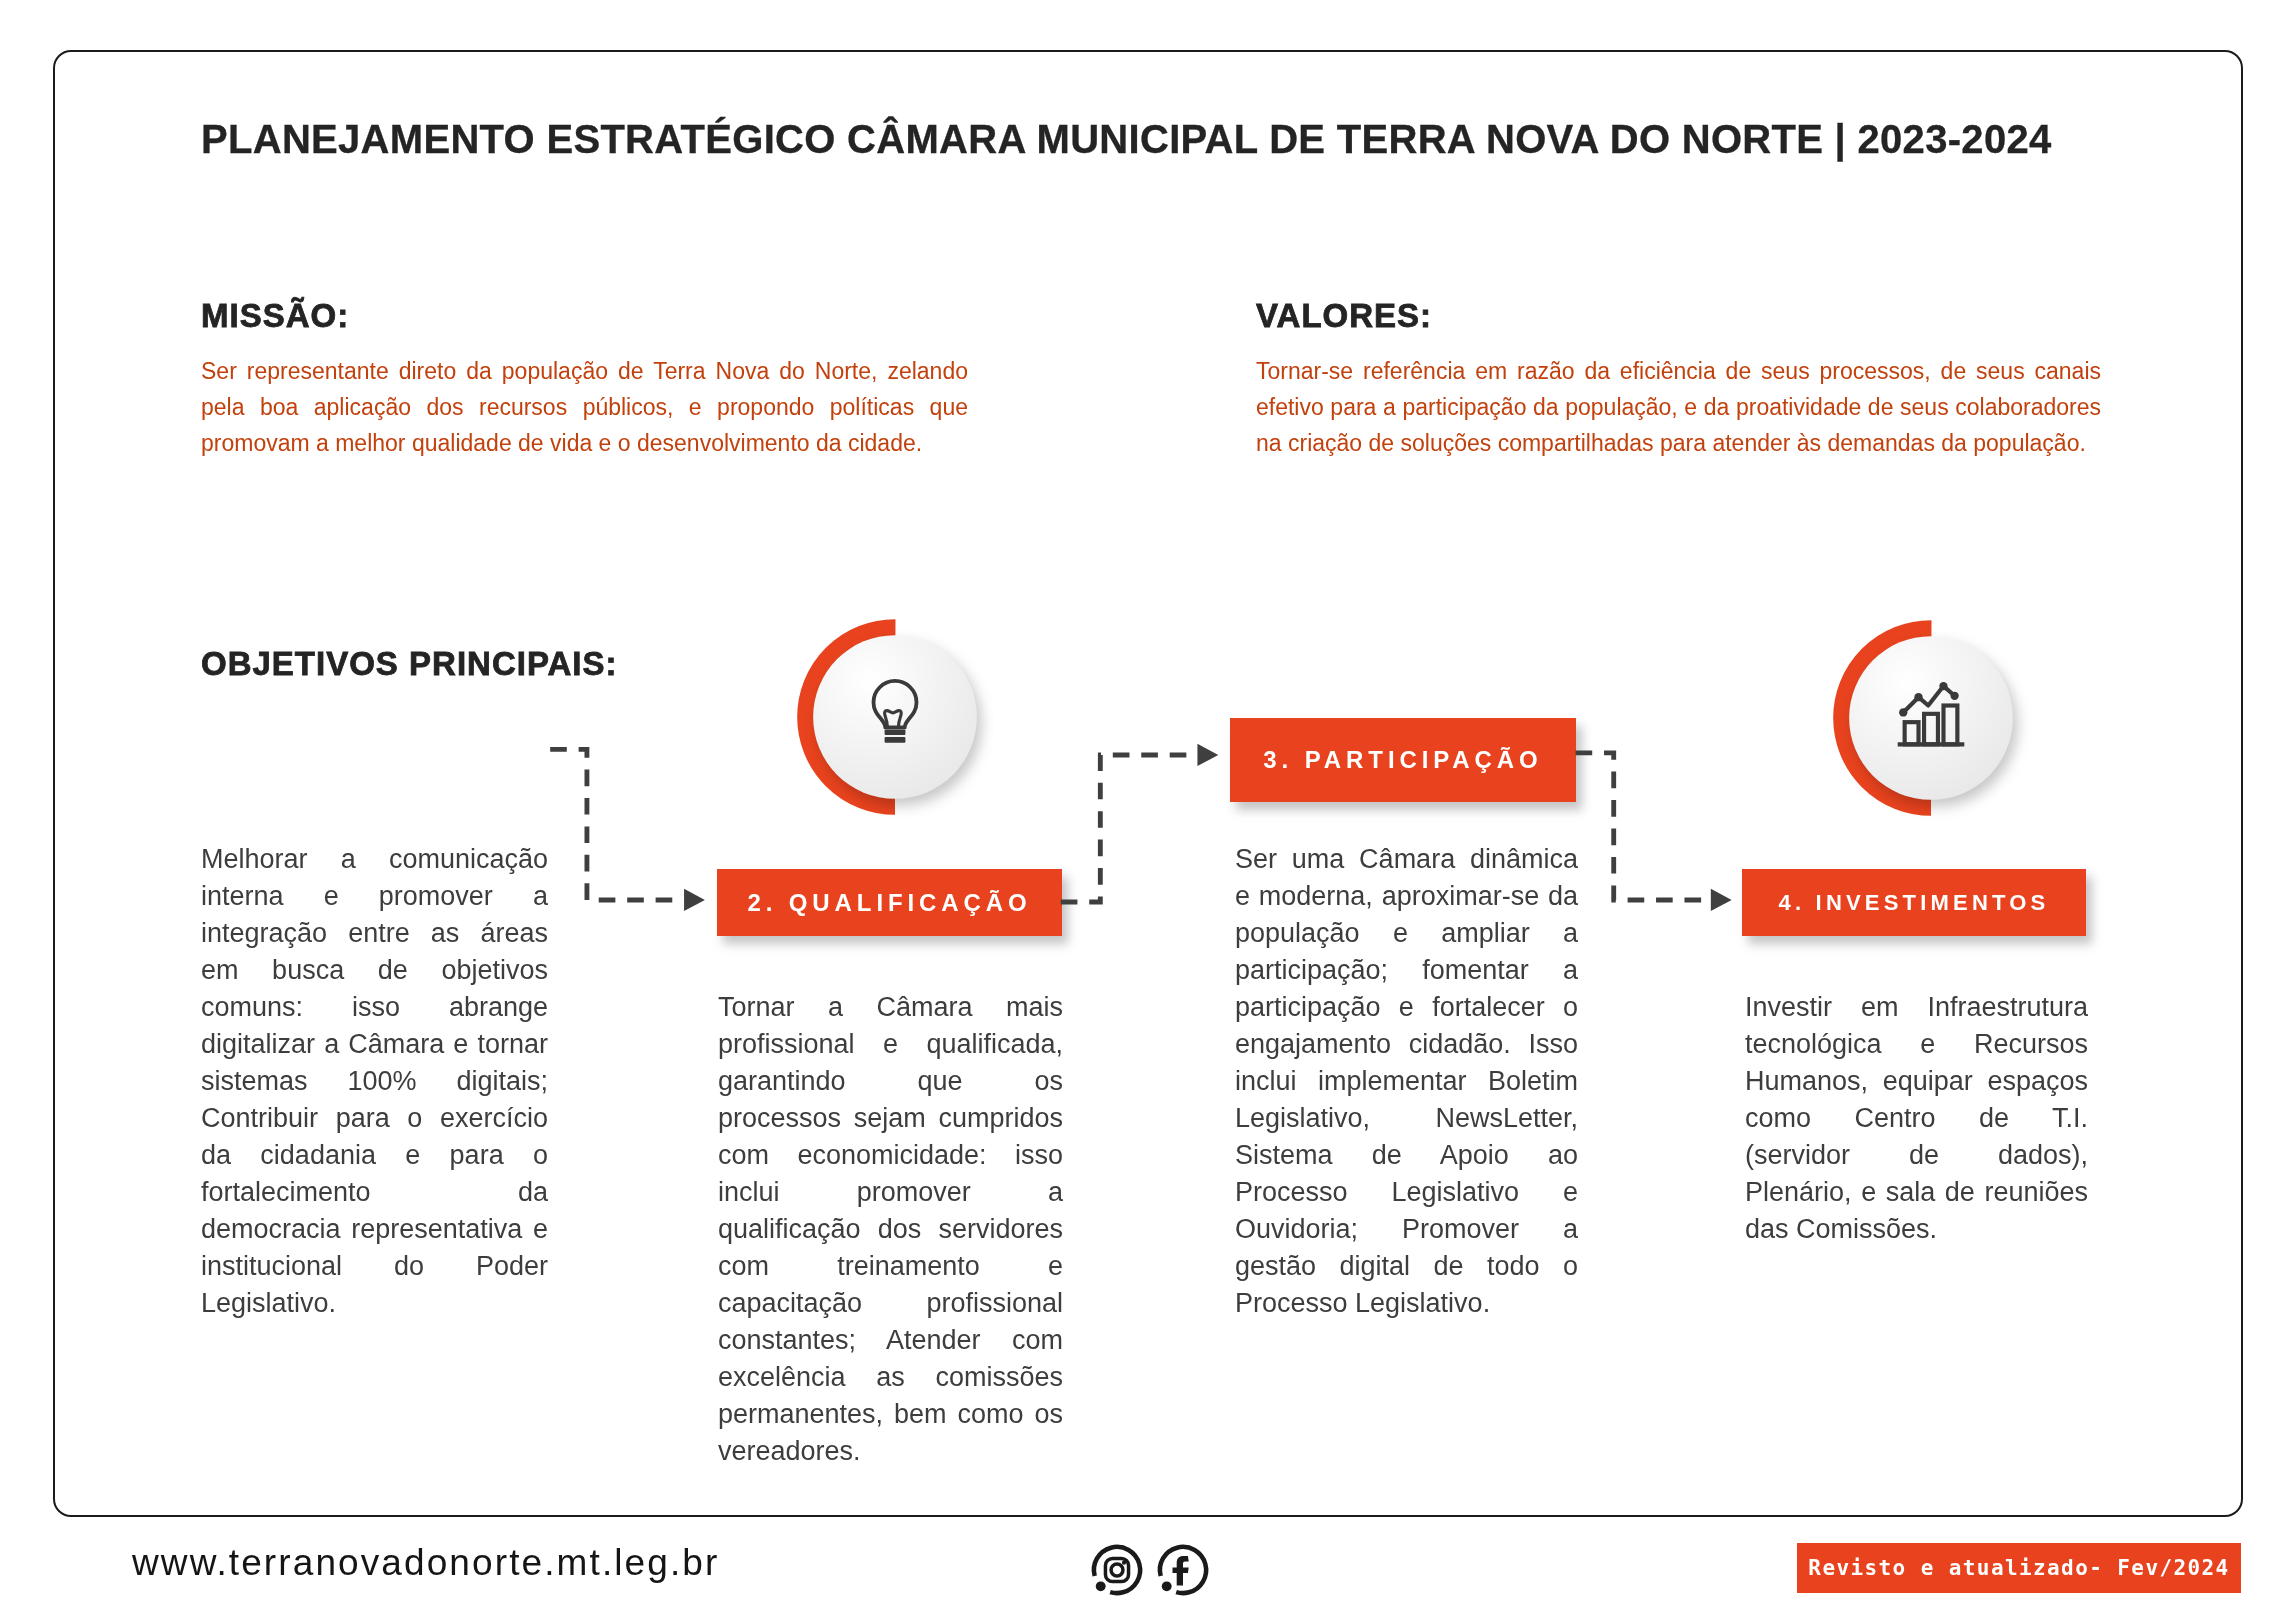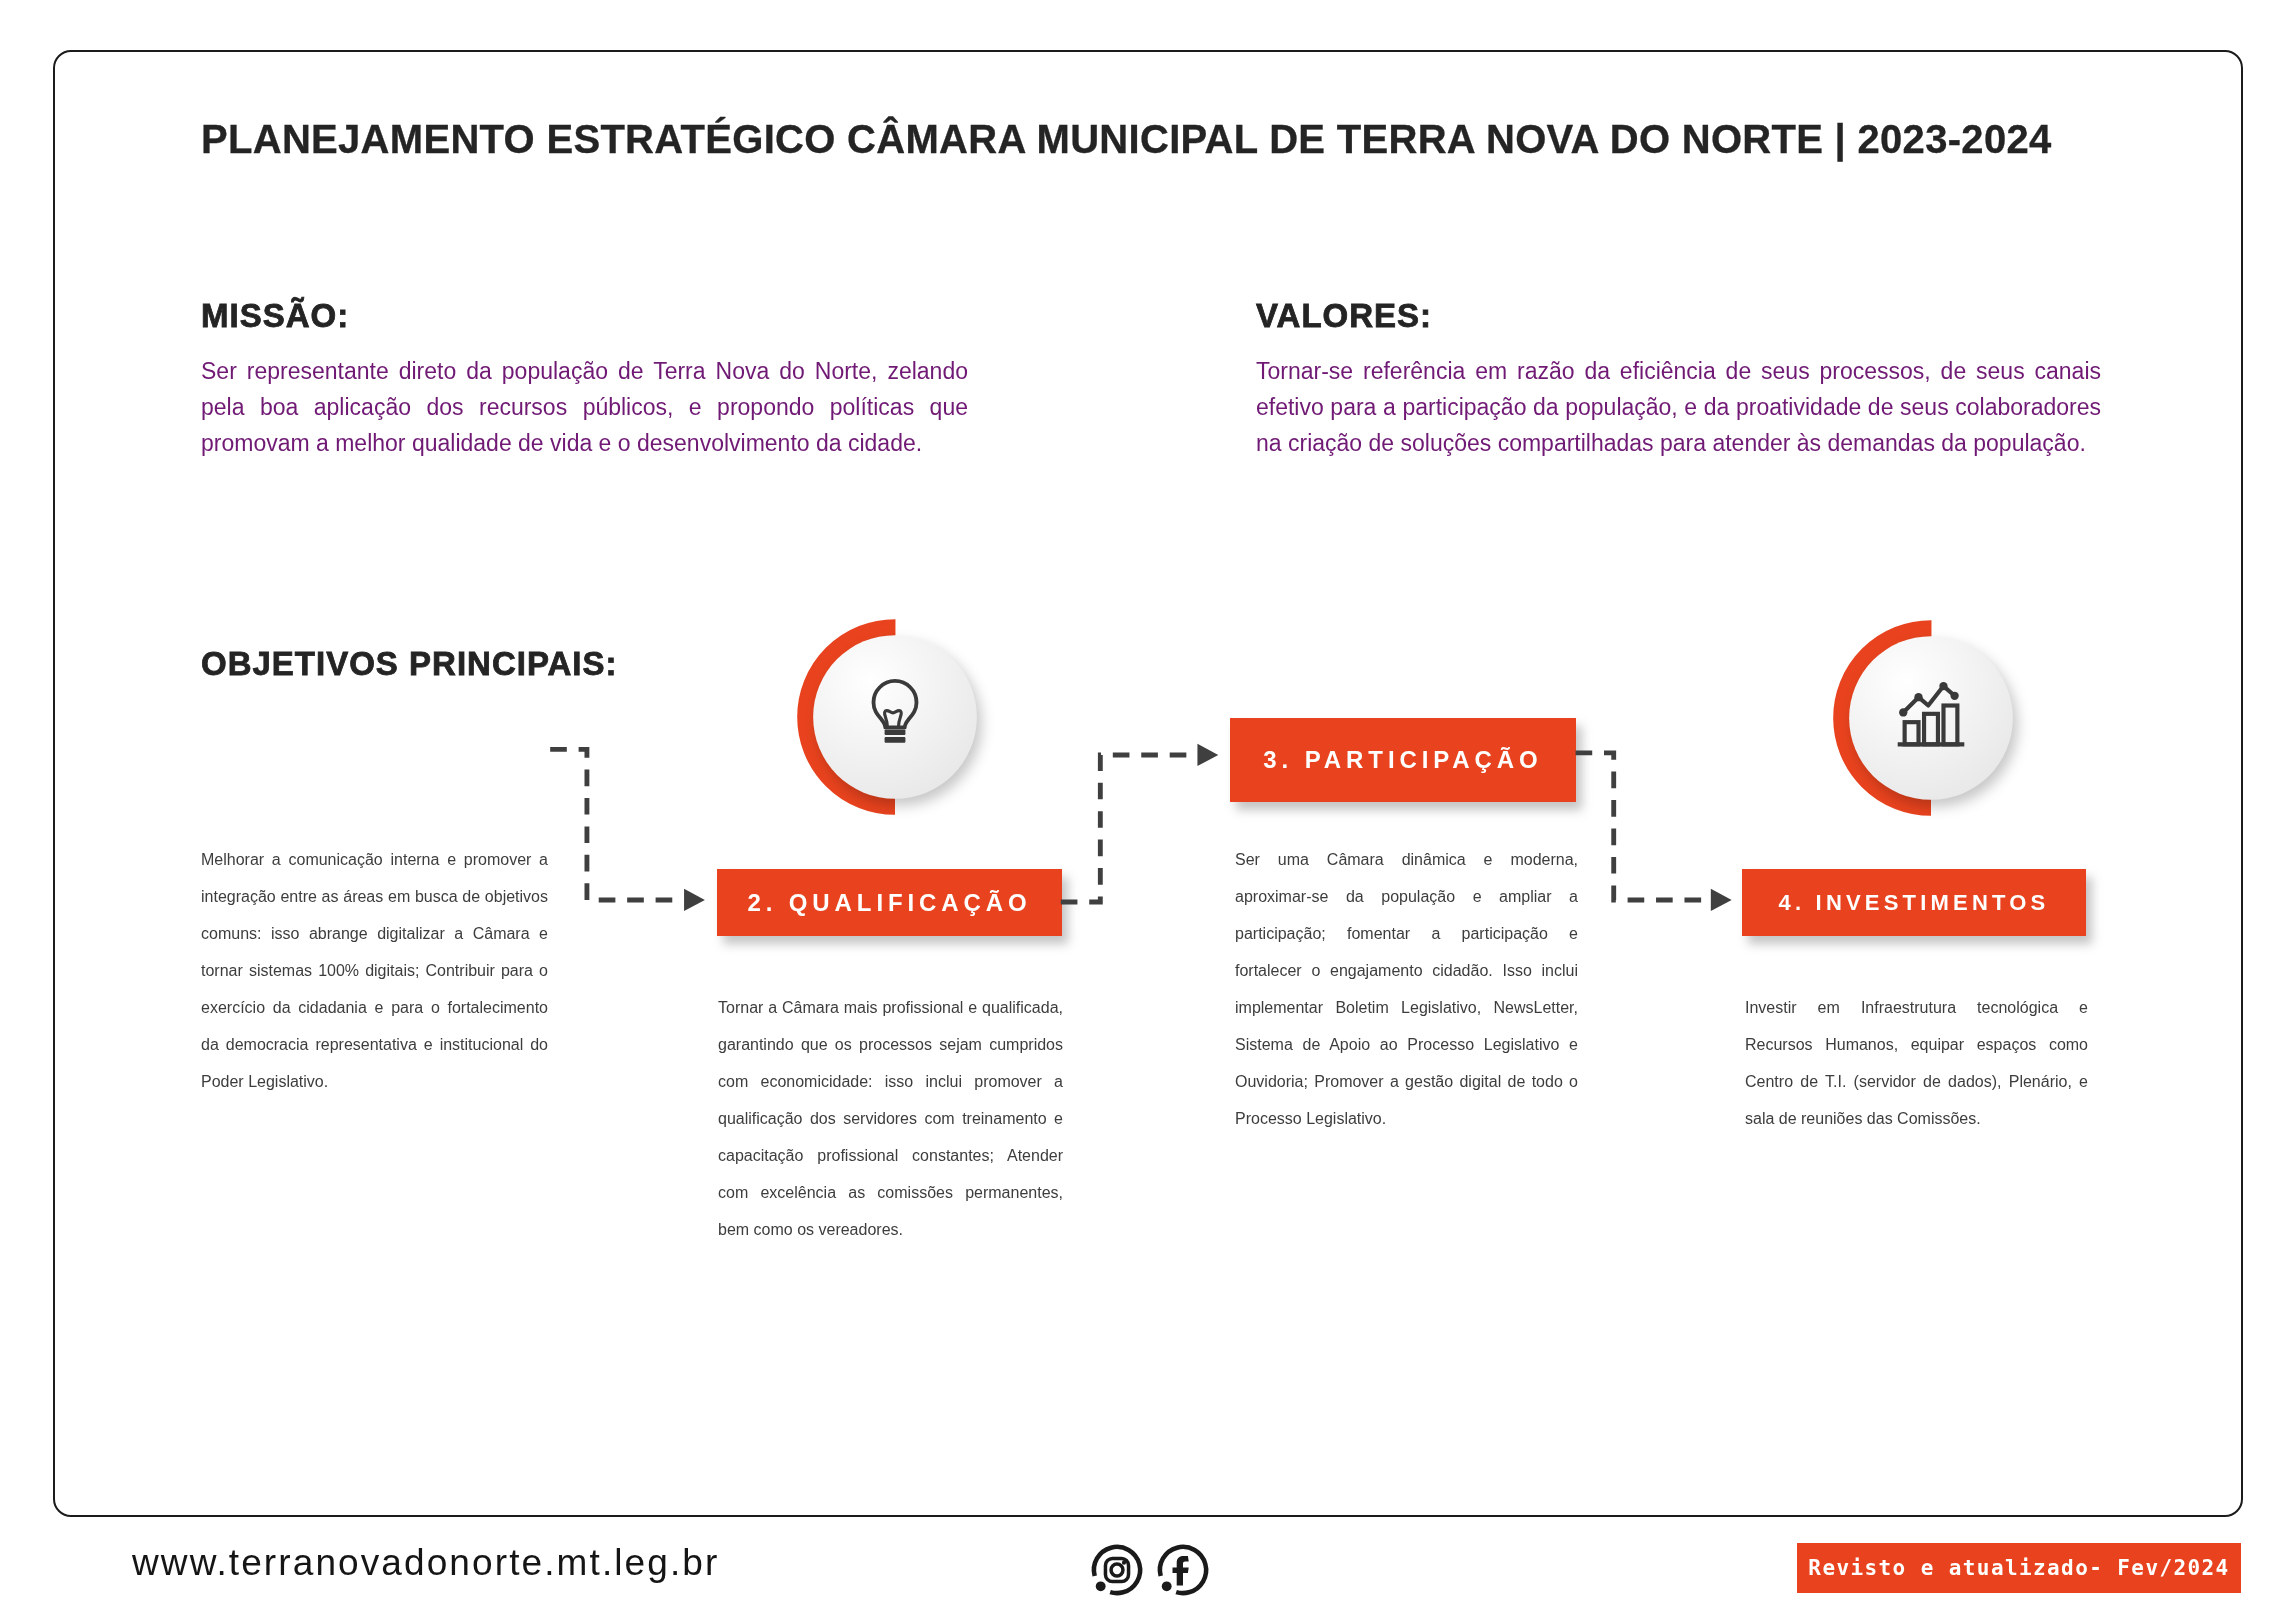--- a/index.html
+++ b/index.html
@@ -29,34 +29,34 @@
     white-space:nowrap;
   }
 
   .sec-heading{
     position:absolute;
     font-size:33px;font-weight:700;letter-spacing:1px;color:var(--heading);
     -webkit-text-stroke:0.8px var(--heading);
   }
   .body-par{
     position:absolute;
-    font-size:23px;line-height:36px;color:#701a75;
+    font-size:23px;line-height:36px;color:#c2410c;
     text-align:justify;
   }
 
   .obj-box{
     position:absolute;background:var(--accent);
     display:flex;align-items:center;justify-content:center;
     color:#ffffff;font-weight:700;font-size:24px;letter-spacing:4.9px;
     box-shadow:6.2px 7.6px 9.7px rgba(110,110,110,.40);
     white-space:nowrap;
   }
   .obj-par{
     position:absolute;
-    font-size:16px;line-height:37px;color:#3d3d3d;
+    font-size:27px;line-height:37px;color:#3d3d3d;
     text-align:justify;
   }
 
   .circle-badge{position:absolute;width:222px;height:222px;}
   .arrows{position:absolute;left:0;top:0;width:2295px;height:1623px;pointer-events:none;}
 
   .footer-url{
     position:absolute;left:132px;top:1542px;
     font-size:37px;letter-spacing:2.1px;color:#151515;font-weight:400;
     white-space:nowrap;text-decoration:none;

